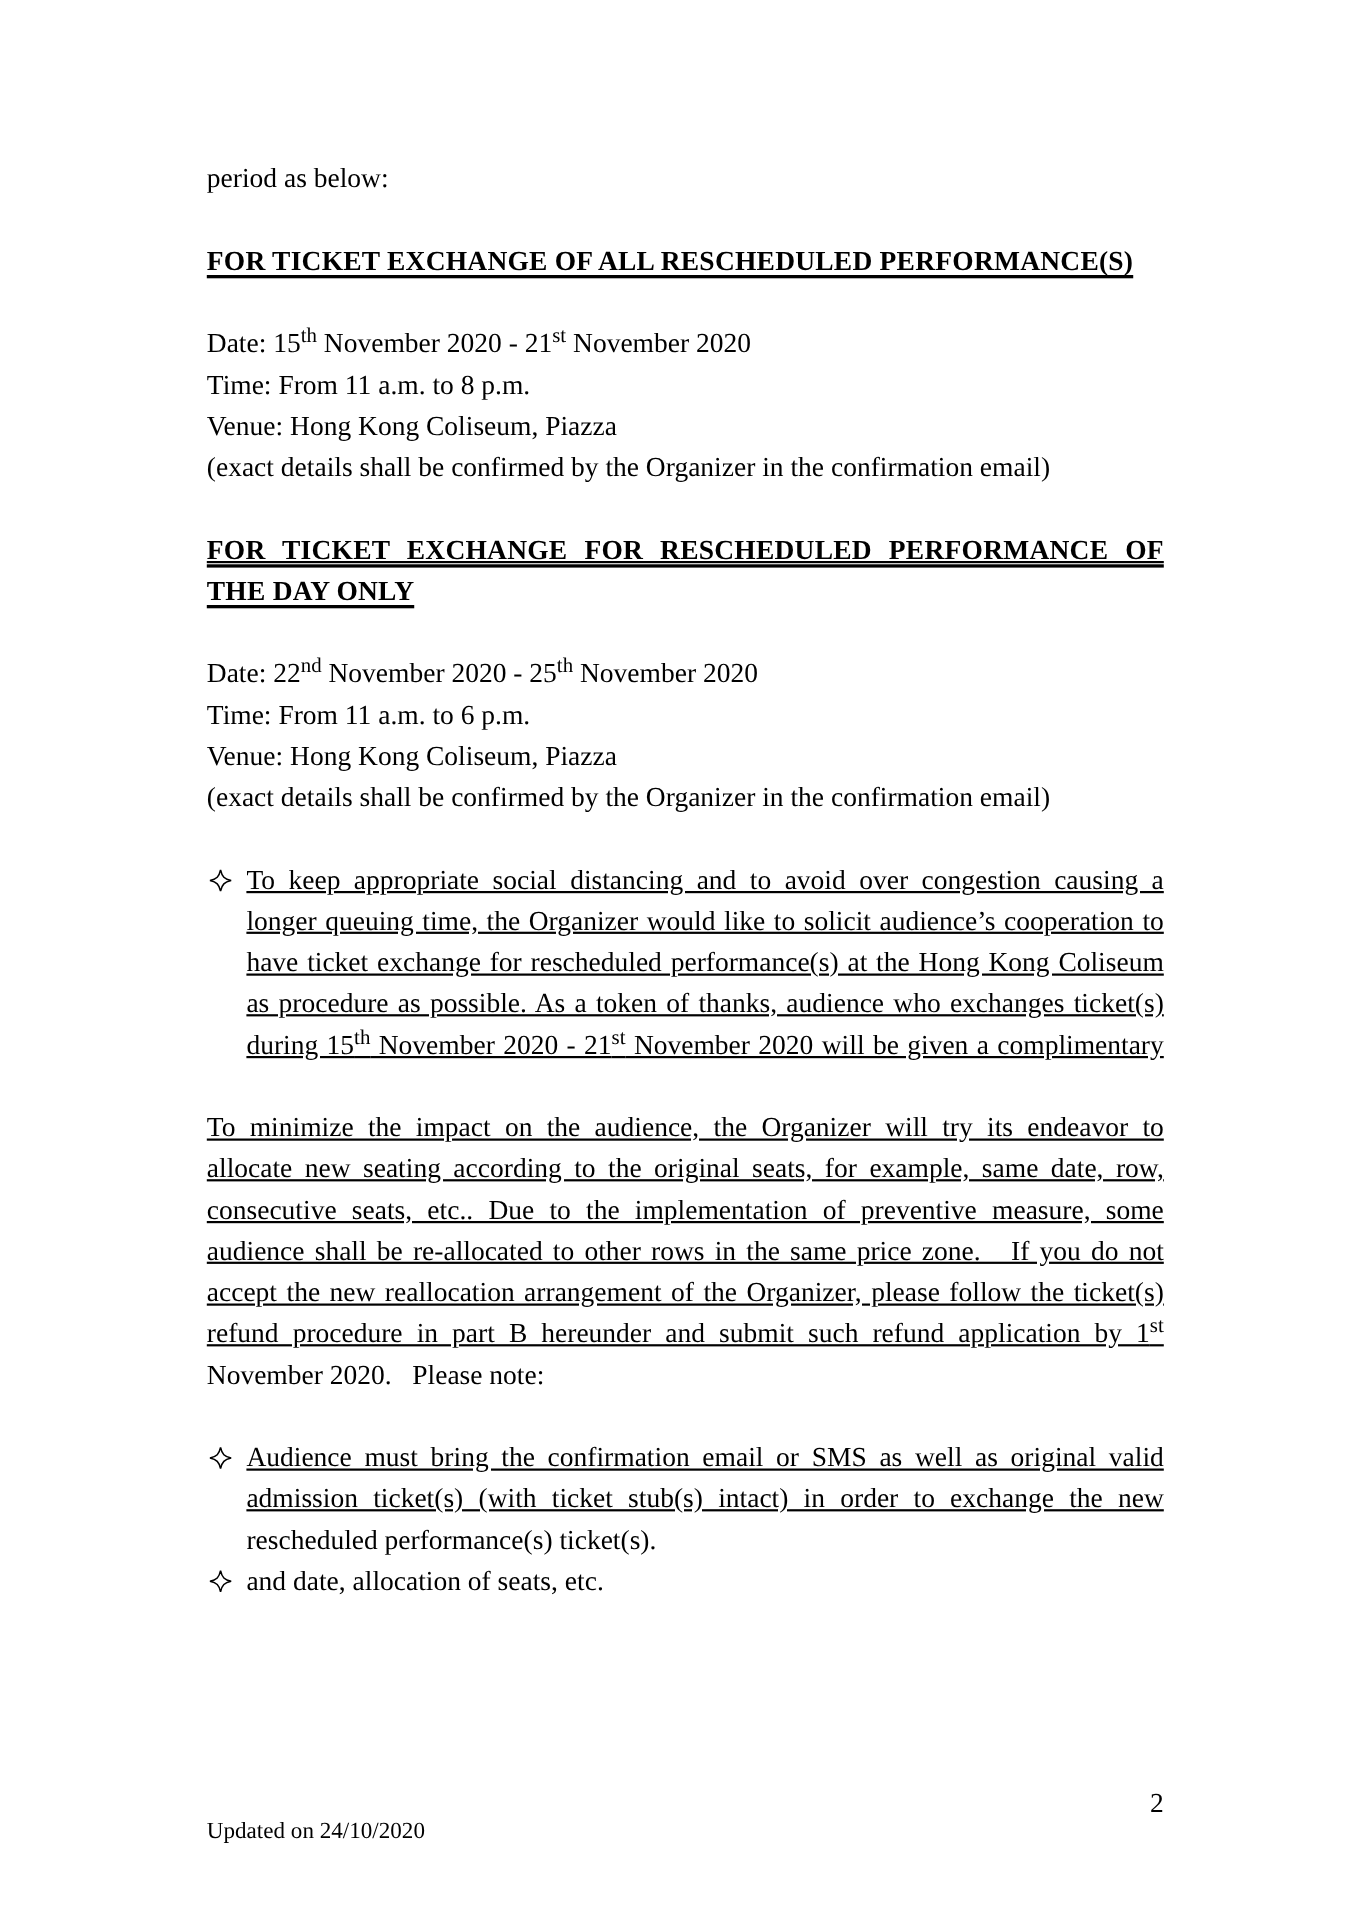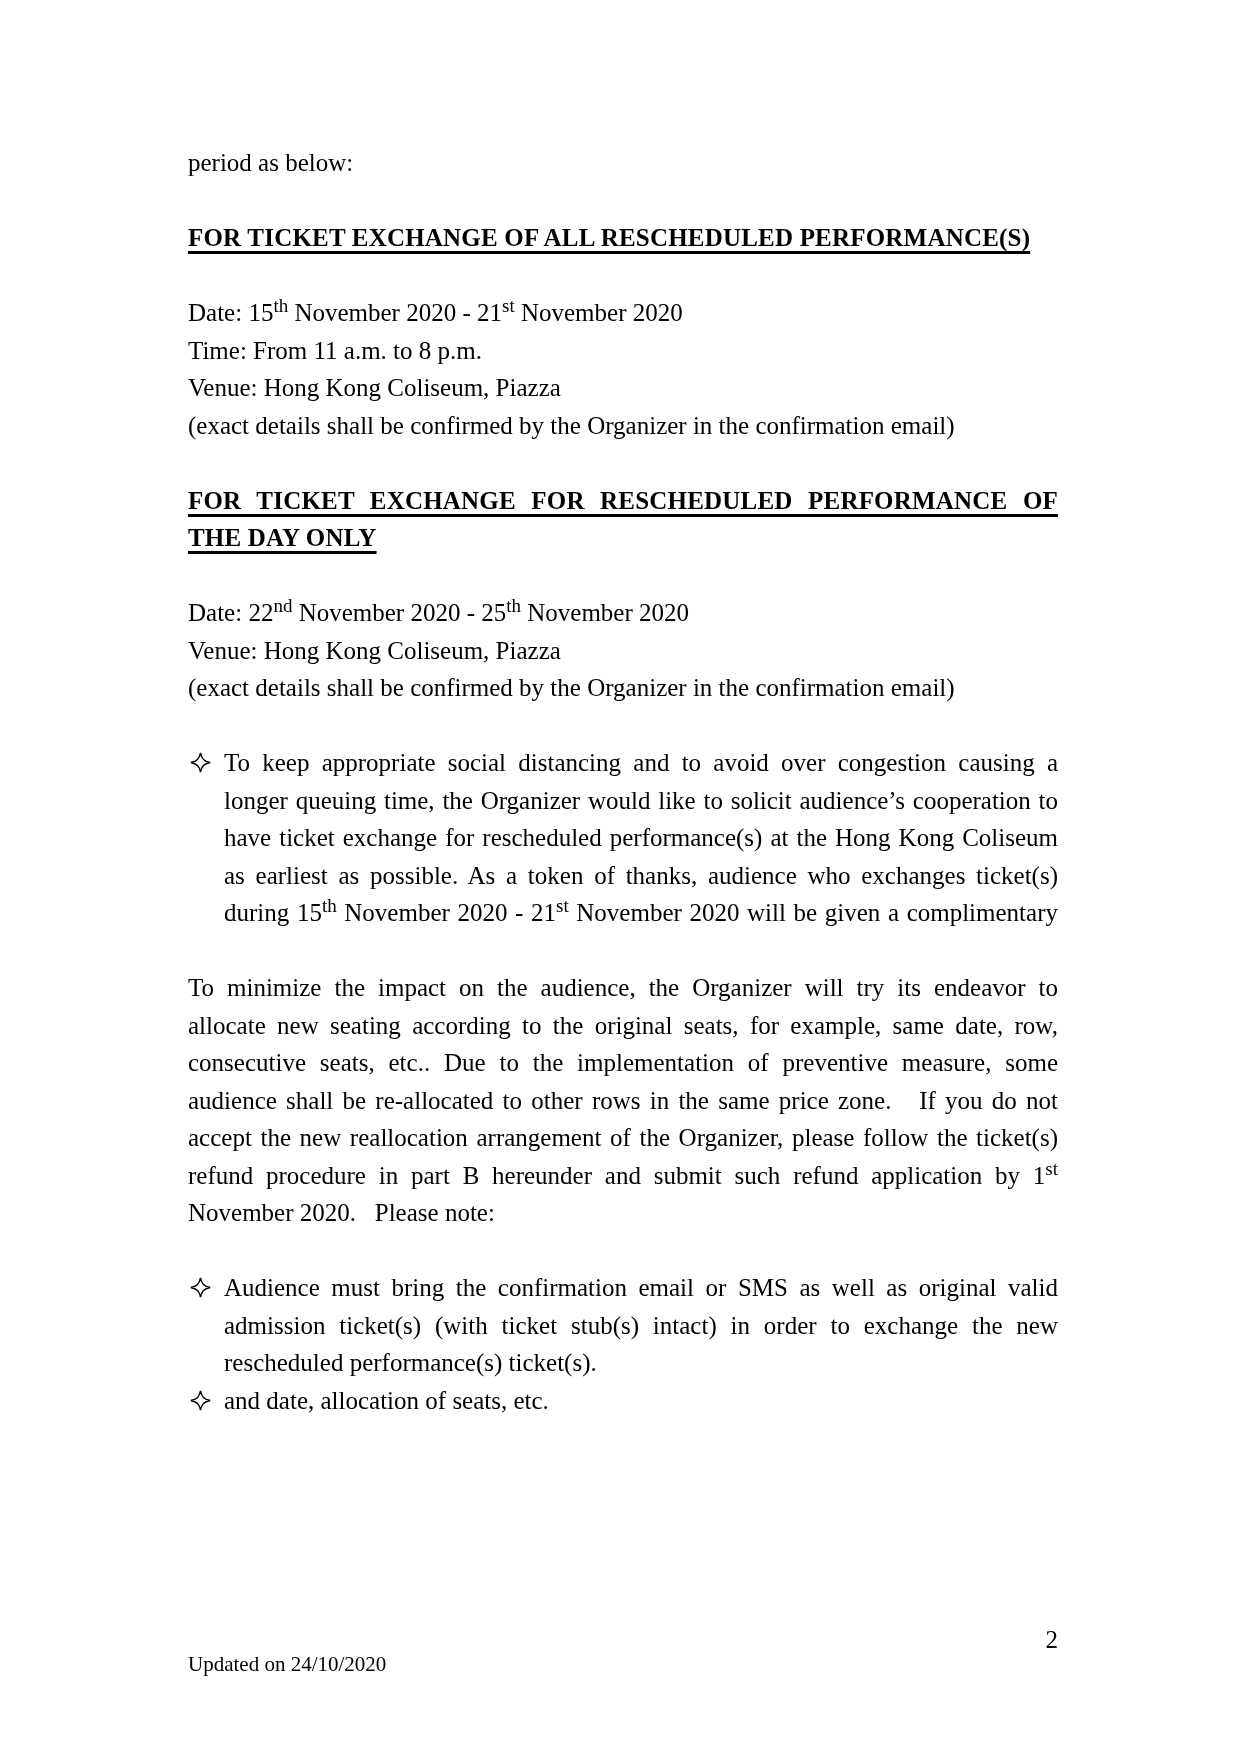--- a/index.html
+++ b/index.html
@@ -10,21 +10,21 @@
     position:relative;
     overflow:hidden;
   }
   .content {
     position:absolute;
     left:188px; top:144px; width:870px;
     font-size:25px;
     line-height:37.5px;
   }
   .line { height:37.5px; }
-  .j { text-align:justify; text-align-last:justify; }
+  .j { text-align:justify; text-align-last:justify;text-decoration:underline; }
   .spacer { height:37.5px; }
   .heading { font-weight:bold; letter-spacing:0.2px; }
   .underlined {
     text-decoration:underline;
     text-decoration-thickness:2.5px;
     text-underline-offset:5px;
   }
   .bullet-item { position:relative; padding-left:36px; }
   .bullet-marker {
     position:absolute; left:2px; top:8px;
@@ -64,34 +64,35 @@
   <div class="line">Time: From 11 a.m. to 8 p.m.</div>
   <div class="line">Venue: Hong Kong Coliseum, Piazza</div>
   <div class="line">(exact details shall be confirmed by the Organizer in the confirmation email)</div>
   <div class="spacer"></div>
 
   <div class="line heading j"><span class="underlined">FOR TICKET EXCHANGE FOR RESCHEDULED PERFORMANCE OF</span></div>
   <div class="line heading"><span class="underlined">THE DAY ONLY</span></div>
   <div class="spacer"></div>
 
   <div class="line"><span>Date: 22</span><span class="sup">nd</span><span> November 2020 - 25</span><span class="sup">th</span><span> November 2020</span></div>
+  <div class="line">Time: From 11 a.m. to 6 p.m.</div>
   <div class="line">Venue: Hong Kong Coliseum, Piazza</div>
   <div class="line">(exact details shall be confirmed by the Organizer in the confirmation email)</div>
   <div class="spacer"></div>
 
   <div class="bullet-item">
     <span class="bullet-marker">
       <svg viewBox="0 0 24 24">
           <path d="M12 1 C13.5 8 16 10.5 23 12 C16 13.5 13.5 16 12 23 C10.5 16 8 13.5 1 12 C8 10.5 10.5 8 12 1 Z" fill="#ffffff" stroke="#000000" stroke-width="1.6"></path>
         </svg>
     </span>
     <div class="line j">To keep appropriate social distancing and to avoid over congestion causing a</div>
     <div class="line j">longer queuing time, the Organizer would like to solicit audience’s cooperation to</div>
     <div class="line j">have ticket exchange for rescheduled performance(s) at the Hong Kong Coliseum</div>
-    <div class="line j">as earliest as possible. As a token of thanks, audience who exchanges ticket(s)</div>
+    <div class="line j">as procedure as possible. As a token of thanks, audience who exchanges ticket(s)</div>
     <div class="line j"><span>during 15</span><span class="sup">th</span><span> November 2020 - 21</span><span class="sup">st</span><span> November 2020 will be given a complimentary</span></div>
   </div>
   <div class="spacer"></div>
 
   <div>
     <div class="line j">To minimize the impact on the audience, the Organizer will try its endeavor to</div>
     <div class="line j">allocate new seating according to the original seats, for example, same date, row,</div>
     <div class="line j">consecutive seats, etc.. Due to the implementation of preventive measure, some</div>
     <div class="line j">audience shall be re-allocated to other rows in the same price zone. &nbsp; If you do not</div>
     <div class="line j">accept the new reallocation arrangement of the Organizer, please follow the ticket(s)</div>

